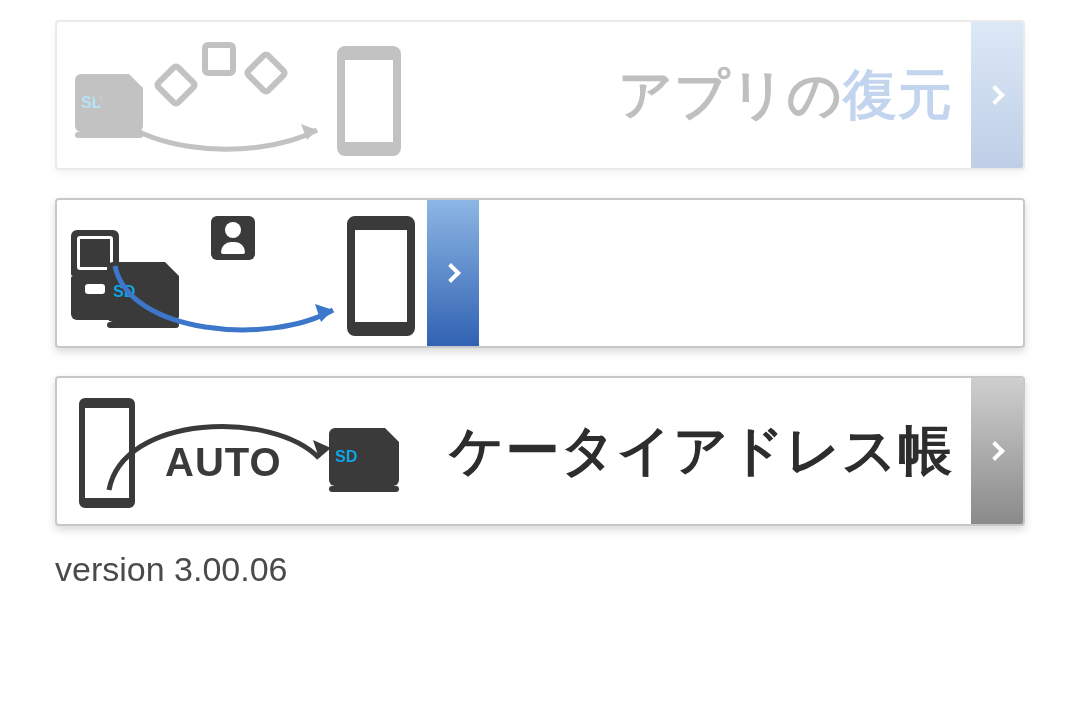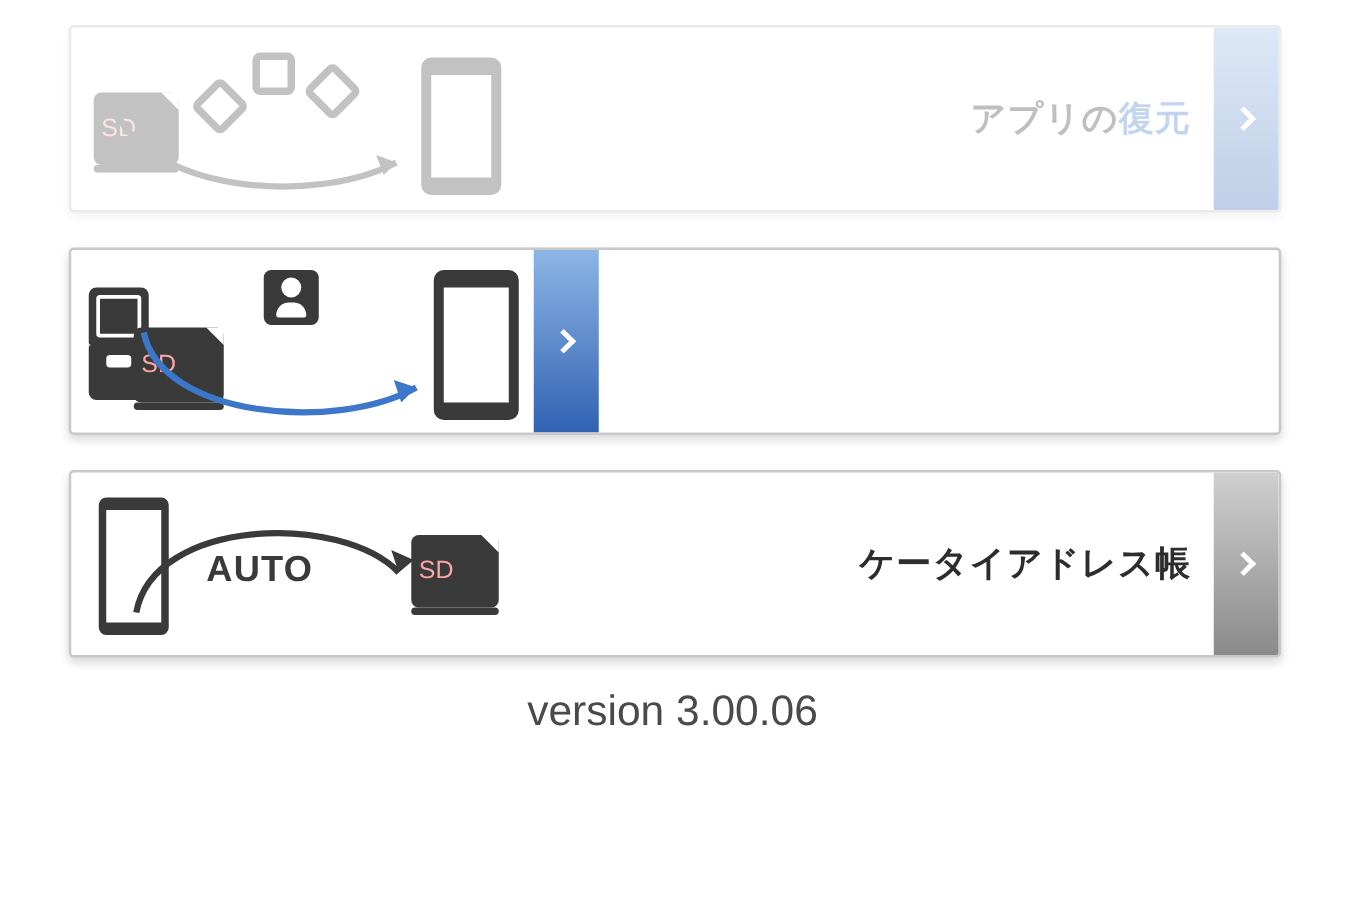--- a/index.html
+++ b/index.html
@@ -32,21 +32,21 @@
   }
   .card .illus {
     width: 370px;
     height: 100%;
     flex: 0 0 370px;
     position: relative;
   }
   .card .label {
     flex: 1 1 auto;
     text-align: right;
-    font-size: 28px;
+    font-size: 54px;
     font-weight: 600;
     color: #2d2d2d;
     padding-right: 18px;
     letter-spacing: 1px;
   }
   .card .label .accent { color: #3c77c9; }
   .card .side {
     width: 52px;
     height: 100%;
     display: flex;
@@ -57,21 +57,21 @@
   .side.gray { background: linear-gradient(to bottom, #cfcfcf, #8a8a8a); }
   .chev {
     width: 14px;
     height: 14px;
     border-top: 4px solid #ffffff;
     border-right: 4px solid #ffffff;
     transform: rotate(45deg);
     margin-left: -4px;
   }
   .version {
-    text-align: center;
+    text-align: left;
     font-size: 34px;
     color: #4a4a4a;
     padding-right: 4px;
     margin-top: -4px;
   }
 
   
   .sd-card {
     position: absolute;
     background: #3a3a3a;
@@ -81,23 +81,23 @@
     position: absolute;
     top: 0; right: 0;
     width: 0; height: 0;
     border-top: 14px solid #fff;
     border-left: 14px solid transparent;
   }
   .sd-card .txt {
     position: absolute;
     left: 6px; top: 50%;
     transform: translateY(-50%);
-    color: #fca5a5;
-    font-size: 20px;
-    font-weight: 400;
+    color: #0ea5e9;
+    font-size: 16px;
+    font-weight: 700;
   }
   .sd-card .base {
     position: absolute;
     left: 0; right: 0; bottom: -6px;
     height: 6px;
     background: #3a3a3a;
     border-radius: 6px;
   }
   .phone {
     position: absolute;
@@ -163,21 +163,21 @@
   .flip-phone .bot::before {
     content: "";
     position: absolute;
     top: 8px; left: 14px;
     width: 20px; height: 10px;
     background: #fff;
     border-radius: 3px;
   }
   .auto-text {
     position: absolute;
-    font-size: 29px;
+    font-size: 40px;
     font-weight: 700;
     color: #3a3a3a;
     letter-spacing: 1px;
   }
 </style>
 </head>
 <body>
 
 <div class="card disabled">
   <div class="illus">

